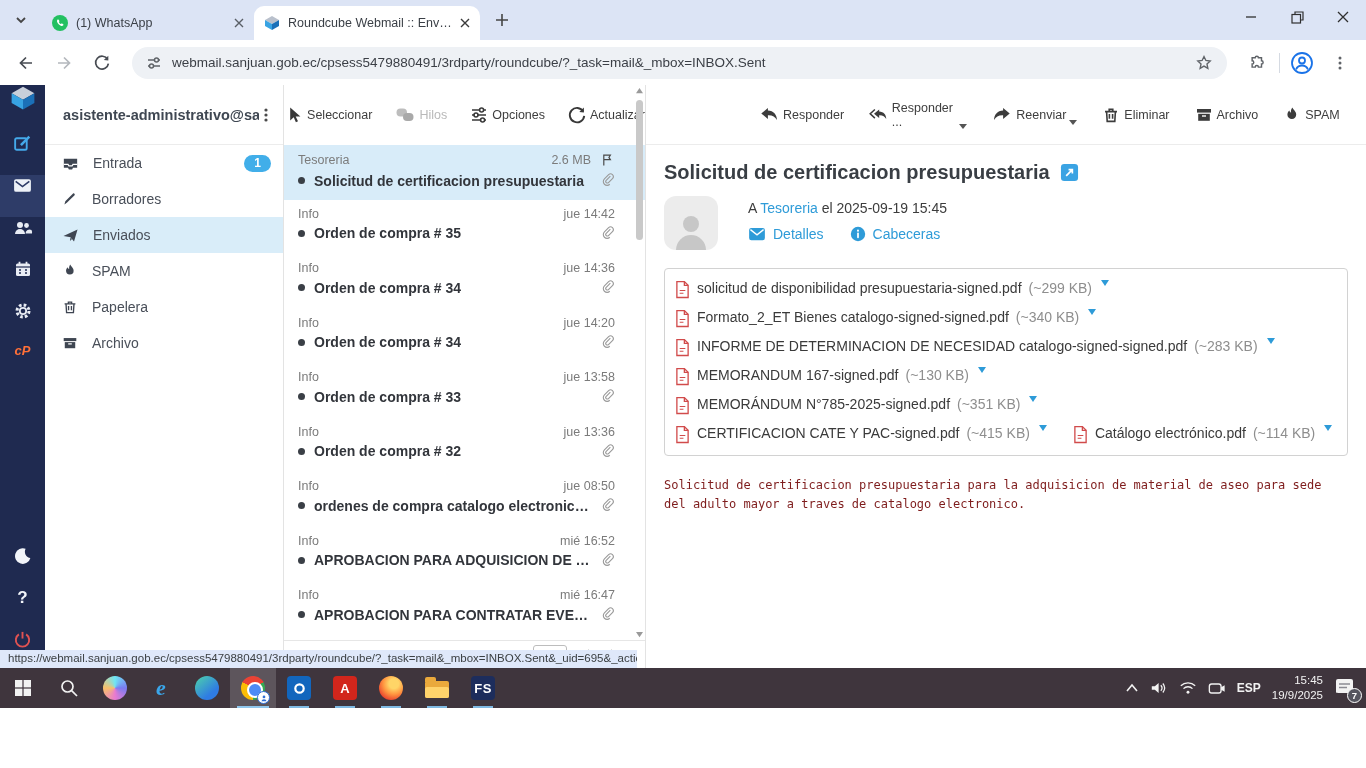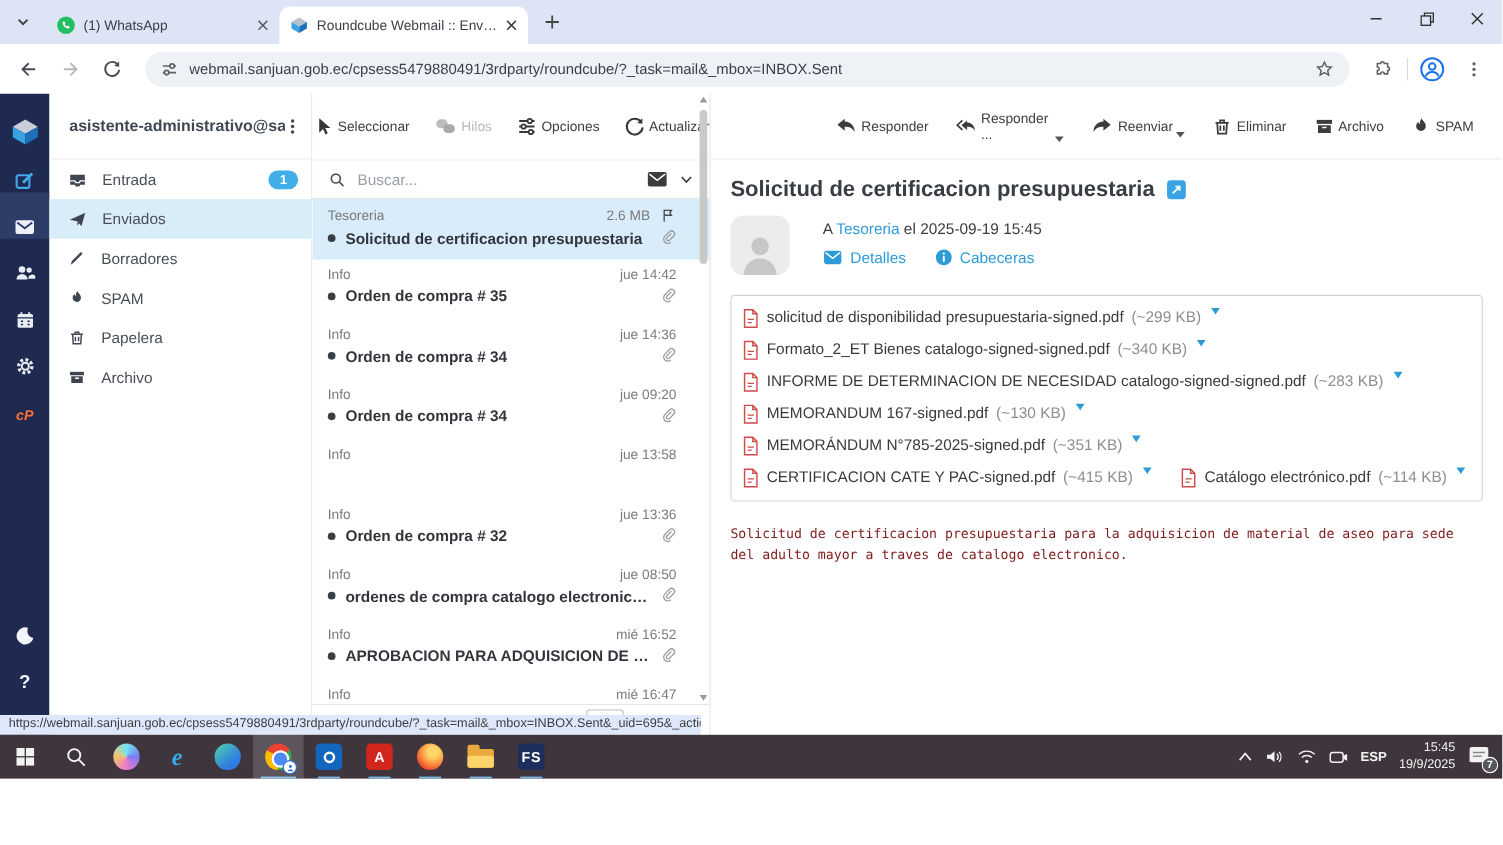--- a/index.html
+++ b/index.html
@@ -29,21 +29,21 @@
   .navbtn{width:32px;height:32px;display:flex;align-items:center;justify-content:center}
   .urlpill{flex:1;height:32px;background:#eef1f5;border-radius:16px;display:flex;align-items:center;padding:0 14px;gap:10px;margin:0 8px}
   .url{font-size:13.5px;color:#3b3f46;flex:1;white-space:nowrap;overflow:hidden}
   .tbdiv{width:1px;height:20px;background:#d5dae2}
 
   
   .app{position:absolute;top:85px;left:0;right:0;bottom:40px;background:#fff;display:flex;overflow:hidden}
 
   
   .navstrip{width:45px;background:#1f2a50;display:flex;flex-direction:column;align-items:center;flex:none}
-  .ns{width:45px;height:42px;display:flex;align-items:flex-end;justify-content:center}
+  .ns{width:45px;height:42px;display:flex;align-items:flex-start;justify-content:center}
   .ns.logo{height:48px}
   .ns.mailsel{background:#2e3c68}
   .cp{color:#ff7038;font-weight:800;font-size:13px;font-style:italic}
 
   
   .folders{width:239px;border-right:1px solid #e3e3e3;flex:none;display:flex;flex-direction:column;background:#fff}
   .facct{height:60px;display:flex;align-items:center;padding:0 10px 0 18px;border-bottom:1px solid #ececec}
   .facct-name{flex:1;font-size:14.5px;font-weight:700;color:#3f4752;white-space:nowrap;overflow:hidden}
   .fitem{height:36px;display:flex;align-items:center;gap:13px;padding:0 12px 0 16px;font-size:14px;color:#494f59}
   .fitem.sel{background:#d9edf9}
@@ -305,32 +305,32 @@
           </svg>
       </div>
       <div class="fitem">
         <svg width="19" height="19" viewBox="0 0 20 20">
             <path d="M3 5 h14 v9.6 H12.6 l-.9 1.7 H8.3 l-.9-1.7 H3 Z" fill="#3f4652"></path>
             <path d="M3 11 h4.4 l.9 1.6 h3.4 l.9-1.6 H17" fill="none" stroke="#fff" stroke-width="1.3"></path>
           </svg>
         <span>Entrada</span>
         <span class="fbadge">1</span>
       </div>
+      <div class="fitem">
+        <svg width="18" height="18" viewBox="0 0 20 20">
+            <path d="M3.8 16.2 l1-3.6 8.6-8.6 c.9-.9 2.6.8 1.7 1.7 l-8.6 8.6 z" fill="#3f4652"></path>
+          </svg>
+        <span>Borradores</span>
+      </div>
       <div class="fitem sel">
         <svg width="19" height="19" viewBox="0 0 20 20">
             <path d="M2.6 10.4 L17.4 3.6 13.7 16.4 10.1 11.9 Z" fill="#3f4652"></path>
             <path d="M10.1 11.9 L9.4 15.8 11.6 13.6" fill="#3f4652"></path>
           </svg>
         <span>Enviados</span>
-      </div>
-      <div class="fitem">
-        <svg width="18" height="18" viewBox="0 0 20 20">
-            <path d="M3.8 16.2 l1-3.6 8.6-8.6 c.9-.9 2.6.8 1.7 1.7 l-8.6 8.6 z" fill="#3f4652"></path>
-          </svg>
-        <span>Borradores</span>
       </div>
       <div class="fitem">
         <svg width="18" height="18" viewBox="0 0 20 20">
             <path d="M10.4 2.8 c.6 2.3 3.6 3.4 3.6 6.8 a4.2 4.2 0 0 1-8.4.2 c0-1.6.8-2.9 1.9-3.9 .1 1 .7 1.7 1.6 2 C8.7 6.2 9.2 4.3 10.4 2.8 z" fill="#3f4652"></path>
           </svg>
         <span>SPAM</span>
       </div>
       <div class="fitem">
         <svg width="18" height="18" viewBox="0 0 20 20">
             <path d="M5.6 6.8 l.6 9.4 h7.6 l.6-9.4 M4 6.6 h12 M8.2 6.3 v-1.8 h3.6 v1.8 M8.4 9 v4.6 M11.6 9 v4.6" fill="none" stroke="#3f4652" stroke-width="1.5"></path>
@@ -372,34 +372,20 @@
           <span>Opciones</span>
         </div>
         <div class="tbbtn">
           <svg width="20" height="20" viewBox="0 0 20 20">
               <path d="M16.2 6.4 A7.2 7.2 0 1 0 17.2 10.8" fill="none" stroke="#383838" stroke-width="1.9"></path>
               <polygon points="16.9,2.6 16.9,7.6 12.3,6.9" fill="#383838"></polygon>
             </svg>
           <span>Actualizar</span>
         </div>
       </div>
-      <div class="lsearch">
-        <svg width="17" height="17" viewBox="0 0 20 20">
-            <circle cx="8.6" cy="8.6" r="4.8" fill="none" stroke="#555" stroke-width="1.8"></circle>
-            <path d="M12.2 12.2 L16.8 16.8" stroke="#555" stroke-width="1.8"></path>
-          </svg>
-        <span class="lsearch-ph">Buscar...</span>
-        <svg width="19" height="16" viewBox="0 0 20 16">
-            <rect x="1" y="1" width="18" height="14" rx="2" fill="#3c3c3c"></rect>
-            <path d="M2.5 3 L10 9 17.5 3" fill="none" stroke="#fff" stroke-width="1.5"></path>
-          </svg>
-        <svg width="14" height="14" viewBox="0 0 20 20">
-            <polyline points="4,7 10,13.5 16,7" fill="none" stroke="#3c3c3c" stroke-width="2.2"></polyline>
-          </svg>
-      </div>
       <div class="lrows">
 
         <div class="lrow sel">
           <div class="lr1">
               <span>Tesoreria</span>
               <span class="meta">2.6 MB</span>
             <svg width="16" height="16" viewBox="0 0 20 20">
                 <path d="M6 3 V17 M6 4 H14.2 L12.4 6.8 14.2 9.6 H6" fill="none" stroke="#4a4a4a" stroke-width="1.5"></path>
               </svg>
           </div>
@@ -436,36 +422,43 @@
               <span class="subj">Orden de compra # 34</span>
             <svg width="15" height="17" viewBox="0 0 20 22">
                 <path d="M13.8 5.2 8.3 10.7 a2.1 2.1 0 0 0 3 3 l5.3-5.3 a3.6 3.6 0 0 0-5.1-5.1 L5.9 8.9 a5 5 0 0 0 0 7.1 5 5 0 0 0 7.1 0" fill="none" stroke="#9a9a9a" stroke-width="1.5"></path>
               </svg>
           </div>
         </div>
 
         <div class="lrow">
           <div class="lr1">
               <span>Info</span>
-              <span class="meta">jue 09:20</span>
+              <span class="meta">jue 14:20</span>
             </div>
           <div class="lr2">
               <span class="udot"></span>
               <span class="subj">Orden de compra # 34</span>
             <svg width="15" height="17" viewBox="0 0 20 22">
                 <path d="M13.8 5.2 8.3 10.7 a2.1 2.1 0 0 0 3 3 l5.3-5.3 a3.6 3.6 0 0 0-5.1-5.1 L5.9 8.9 a5 5 0 0 0 0 7.1 5 5 0 0 0 7.1 0" fill="none" stroke="#9a9a9a" stroke-width="1.5"></path>
               </svg>
           </div>
         </div>
 
         <div class="lrow">
           <div class="lr1">
               <span>Info</span>
               <span class="meta">jue 13:58</span>
             </div>
+          <div class="lr2">
+              <span class="udot"></span>
+              <span class="subj">Orden de compra # 33</span>
+            <svg width="15" height="17" viewBox="0 0 20 22">
+                <path d="M13.8 5.2 8.3 10.7 a2.1 2.1 0 0 0 3 3 l5.3-5.3 a3.6 3.6 0 0 0-5.1-5.1 L5.9 8.9 a5 5 0 0 0 0 7.1 5 5 0 0 0 7.1 0" fill="none" stroke="#9a9a9a" stroke-width="1.5"></path>
+              </svg>
+          </div>
         </div>
 
         <div class="lrow">
           <div class="lr1">
               <span>Info</span>
               <span class="meta">jue 13:36</span>
             </div>
           <div class="lr2">
               <span class="udot"></span>
               <span class="subj">Orden de compra # 32</span>

